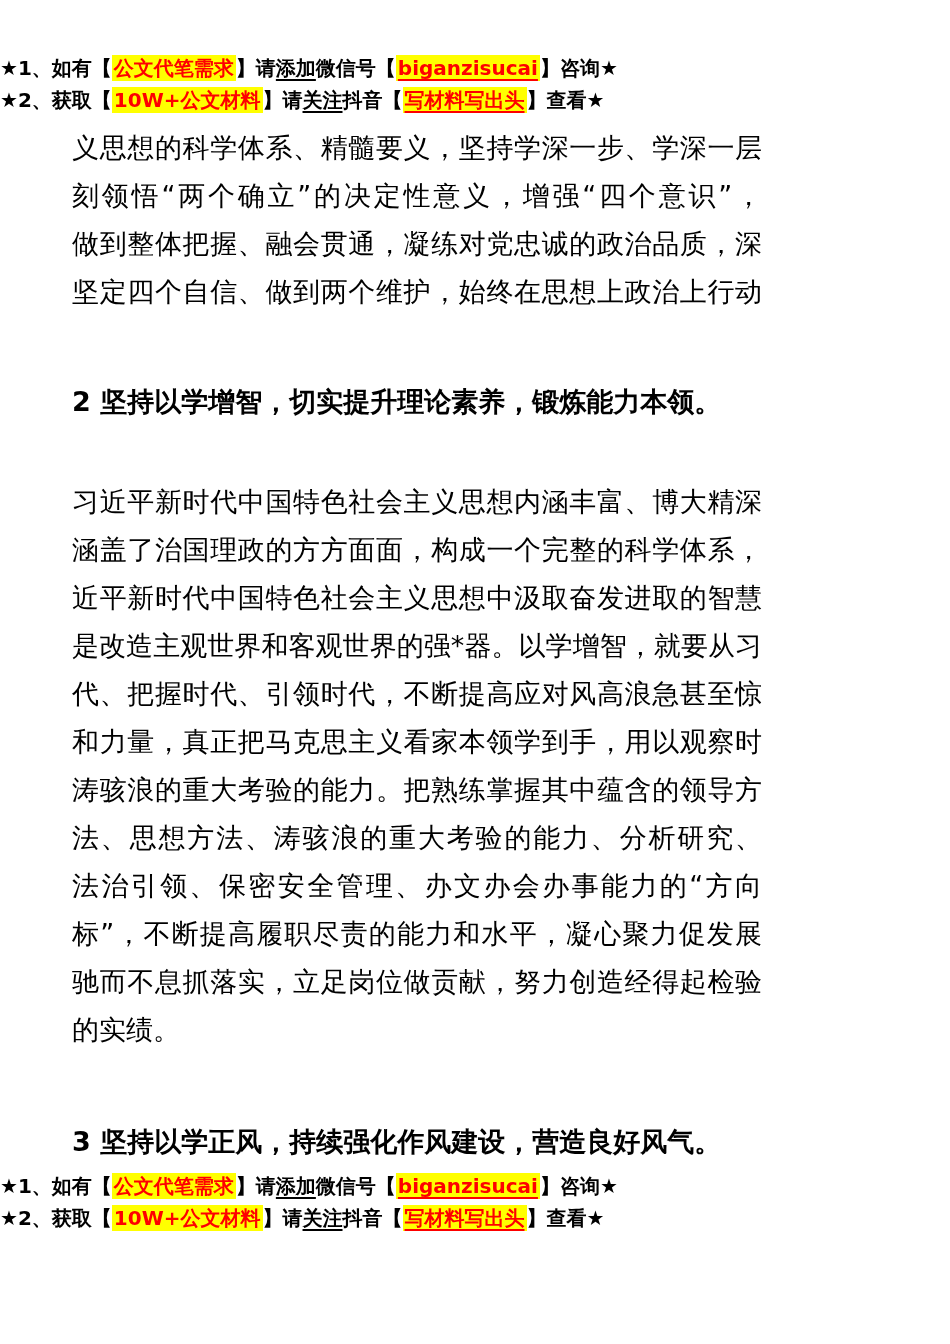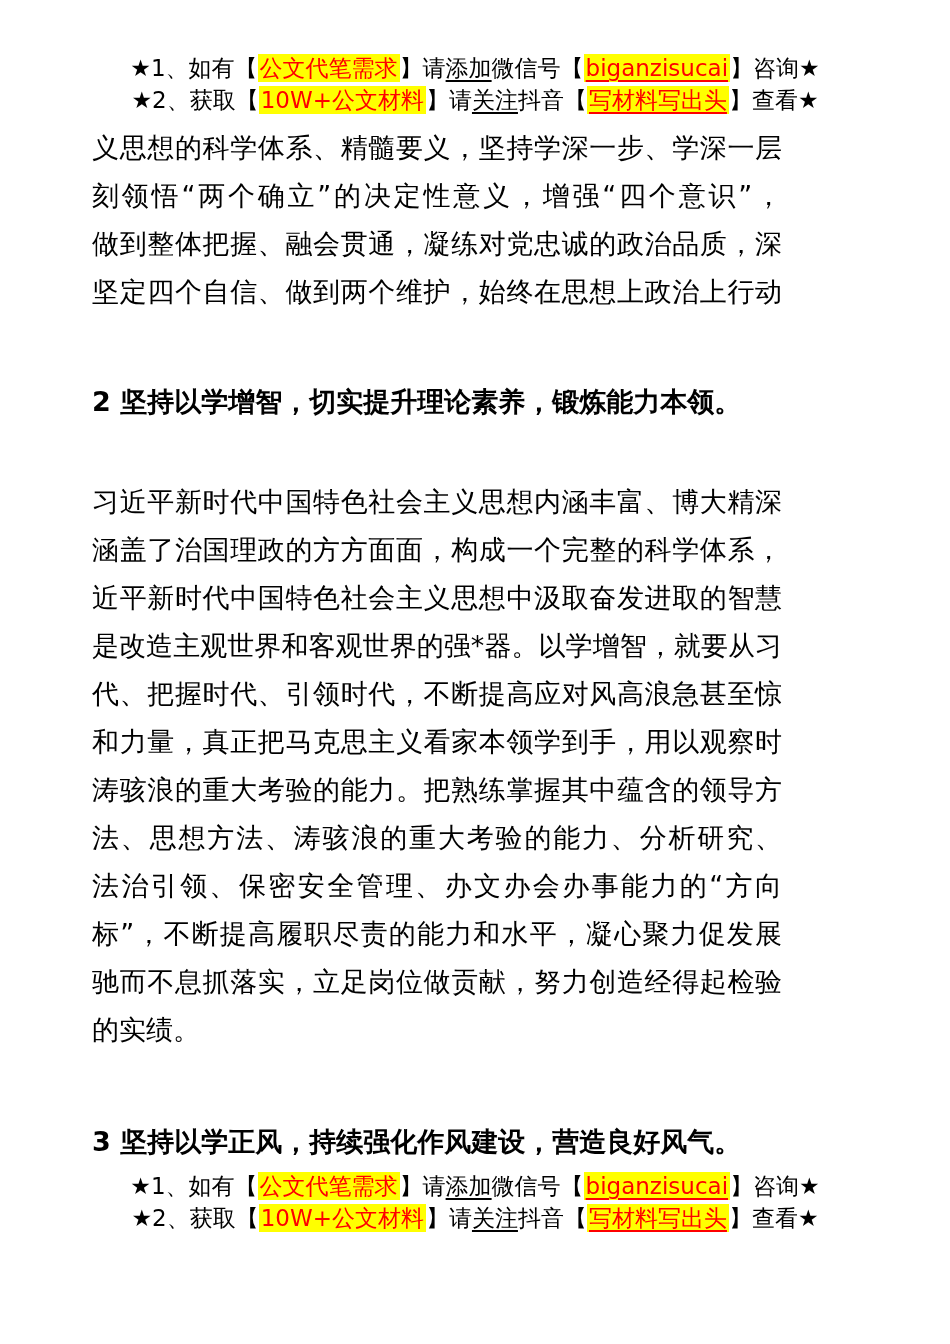--- a/index.html
+++ b/index.html
@@ -8,23 +8,22 @@
     width:950px; height:1344px;
     background:#ffffff;
     box-sizing:border-box;
     padding-top:52px;
     font-family:"DejaVu Sans","Liberation Sans",sans-serif;
     color:#000000;
     overflow:hidden;
   }
   
   .banner {
-    text-align:center;
-    font-weight:400;
-    font-size:23px;
+    font-weight:700;
+    font-size:20px;
     line-height:32px;
     color:#000000;
     white-space:nowrap;
   }
   .banner .seg { display:inline; }
   .banner .hl {
     background:#ffff00;
     color:#fe0000;
     padding:1px 2px;
   }
@@ -38,21 +37,21 @@
     color:#fe0000;
     padding:1px 2px;
     text-decoration:underline;
     text-decoration-thickness:2px;
     text-underline-offset:4px;
     cursor:pointer;
   }
   
   .content {
     width:690px;
-    margin-left:92px;
+    margin-left:72px;
     margin-top:8px;
     font-size:27px;
     color:#000000;
   }
   .para { margin:0; padding:0; }
   .bline {
     height:48px;
     line-height:48px;
     overflow:hidden;
   }

